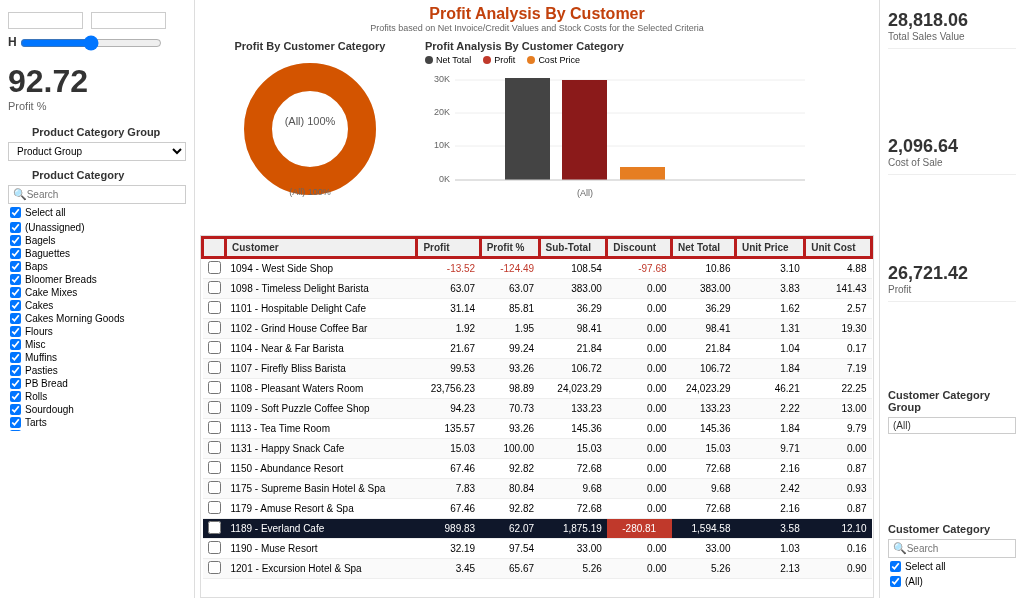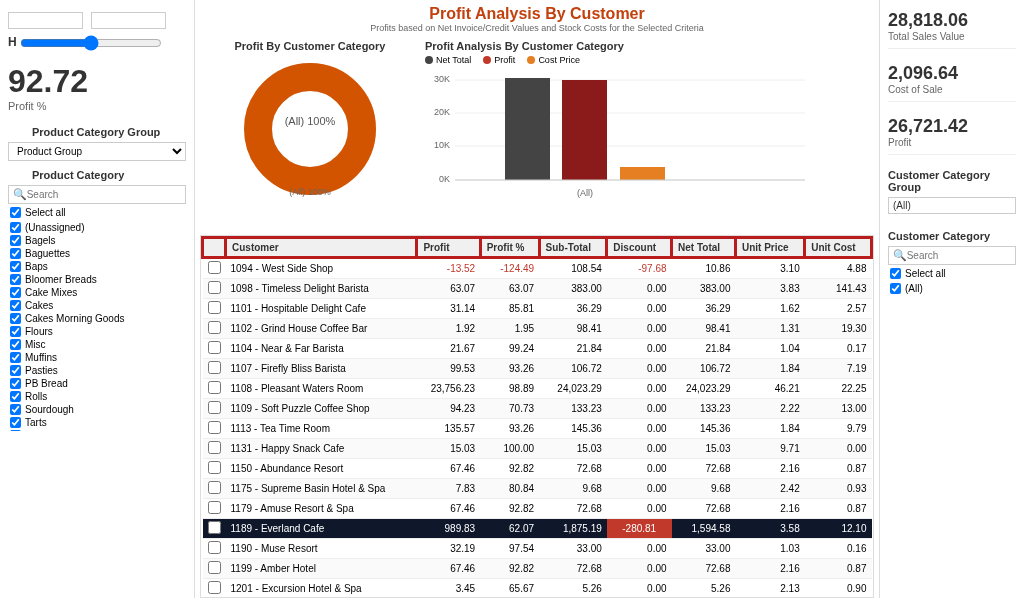--- a/index.html
+++ b/index.html
@@ -3,21 +3,21 @@
   <meta charset="utf-8">
   <style>
     * { box-sizing: border-box; margin: 0; padding: 0; font-family: Arial, sans-serif; }
     body { background: #f5f5f5; width: 1024px; height: 598px; overflow: hidden; font-size: 11px; }
     .main-container { display: flex; height: 598px; background: #fff; }
     
     
     .left-sidebar { width: 195px; min-width: 195px; background: #fff; border-right: 1px solid #ddd; display: flex; flex-direction: column; padding: 8px 0; overflow-y: auto; }
     
     
-    .right-panel { width: 145px; min-width: 145px; background: #fff; border-left: 1px solid #ddd; padding: 10px 8px; display: flex; flex-direction: column; gap: 8px; }
+    .right-panel { width: 145px; min-width: 145px; background: #fff; border-left: 1px solid #ddd; padding: 10px 8px; display: flex; flex-direction: column; gap: 8px; justify-content: space-between; }
     
     
     .center-content { flex: 1; display: flex; flex-direction: column; overflow: hidden; }
     
     
     .date-filters { display: flex; align-items: center; gap: 8px; padding: 4px 8px; background: #fff; }
     .date-input { border: 1px solid #ccc; padding: 2px 6px; font-size: 10px; width: 75px; background: #fff; cursor: pointer; }
     
     
     .title-section { text-align: center; padding: 2px 0; }
@@ -440,31 +440,20 @@
               <td class="num-cell">32.19</td>
               <td class="num-cell">97.54</td>
               <td class="num-cell">33.00</td>
               <td class="num-cell">0.00</td>
               <td class="num-cell">33.00</td>
               <td class="num-cell">1.03</td>
               <td class="num-cell">0.16</td>
             </tr>
             <tr>
               <td class="checkbox-cell"><input type="checkbox" style=""></td>
-              <td>1199 - Amber Hotel</td>
-              <td class="num-cell">67.46</td>
-              <td class="num-cell">92.82</td>
-              <td class="num-cell">72.68</td>
-              <td class="num-cell">0.00</td>
-              <td class="num-cell">72.68</td>
-              <td class="num-cell">2.16</td>
-              <td class="num-cell">0.87</td>
-            </tr>
-            <tr>
-              <td class="checkbox-cell"><input type="checkbox" style=""></td>
               <td>1201 - Excursion Hotel &amp; Spa</td>
               <td class="num-cell">3.45</td>
               <td class="num-cell">65.67</td>
               <td class="num-cell">5.26</td>
               <td class="num-cell">0.00</td>
               <td class="num-cell">5.26</td>
               <td class="num-cell">2.13</td>
               <td class="num-cell">0.90</td>
             </tr>
           </tbody>

